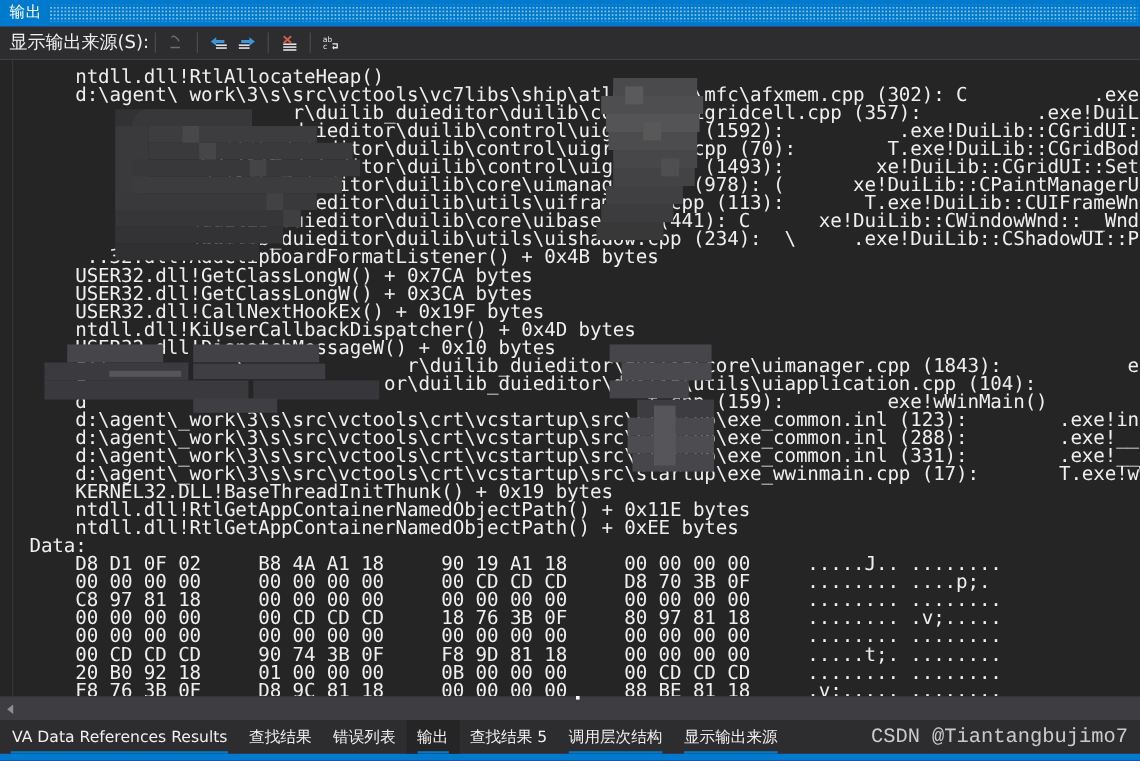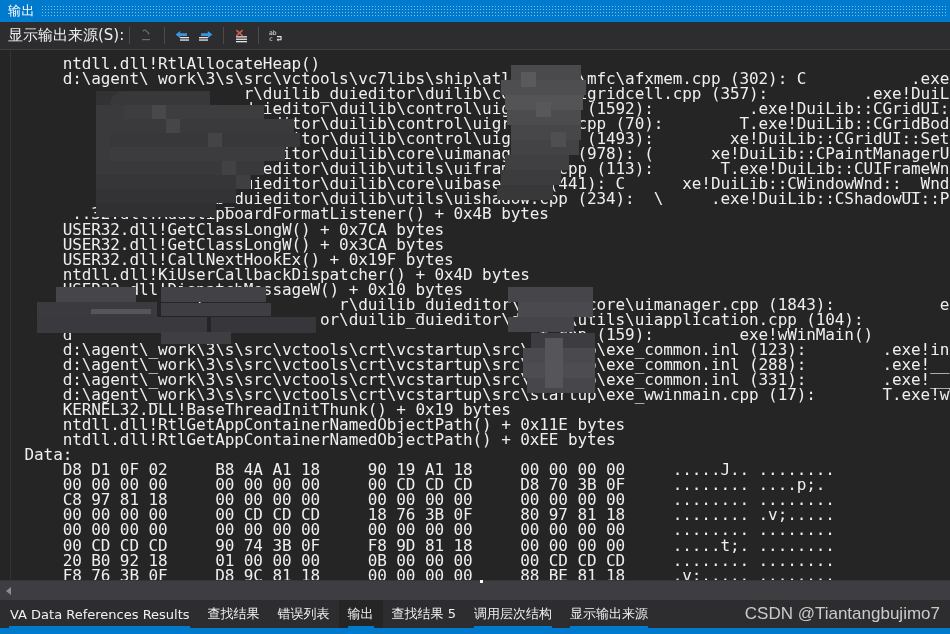--- a/index.html
+++ b/index.html
@@ -90,21 +90,21 @@
   }
   .tab{
     display:flex;align-items:center;padding:0 9px;color:#f0f0f0;font-size:13px;
     font-family:"DejaVu Sans",sans-serif;position:relative;white-space:nowrap;
   }
   .tab.first{padding-left:10px;}
   .tab.active{background:#252526;}
   .tab .uline{position:absolute;left:9px;right:9px;bottom:0;height:2px;background:#007acc;}
   .watermark{
     position:absolute;right:10px;top:0;height:28px;display:flex;align-items:center;
-    color:#d8d8d8;font-size:17px;font-family:Liberation Sans, sans-serif;opacity:.92;text-align:center;
+    color:#d8d8d8;font-size:17px;font-family:Liberation Mono, monospace;opacity:.92;text-align:center;
   }
   .bottombar{flex:0 0 6px;height:6px;background:#007acc;}
 </style>
 </head>
 <body>
 
 <div class="app">
 
   <div class="titlebar">
     <span class="ttl">输出</span>

